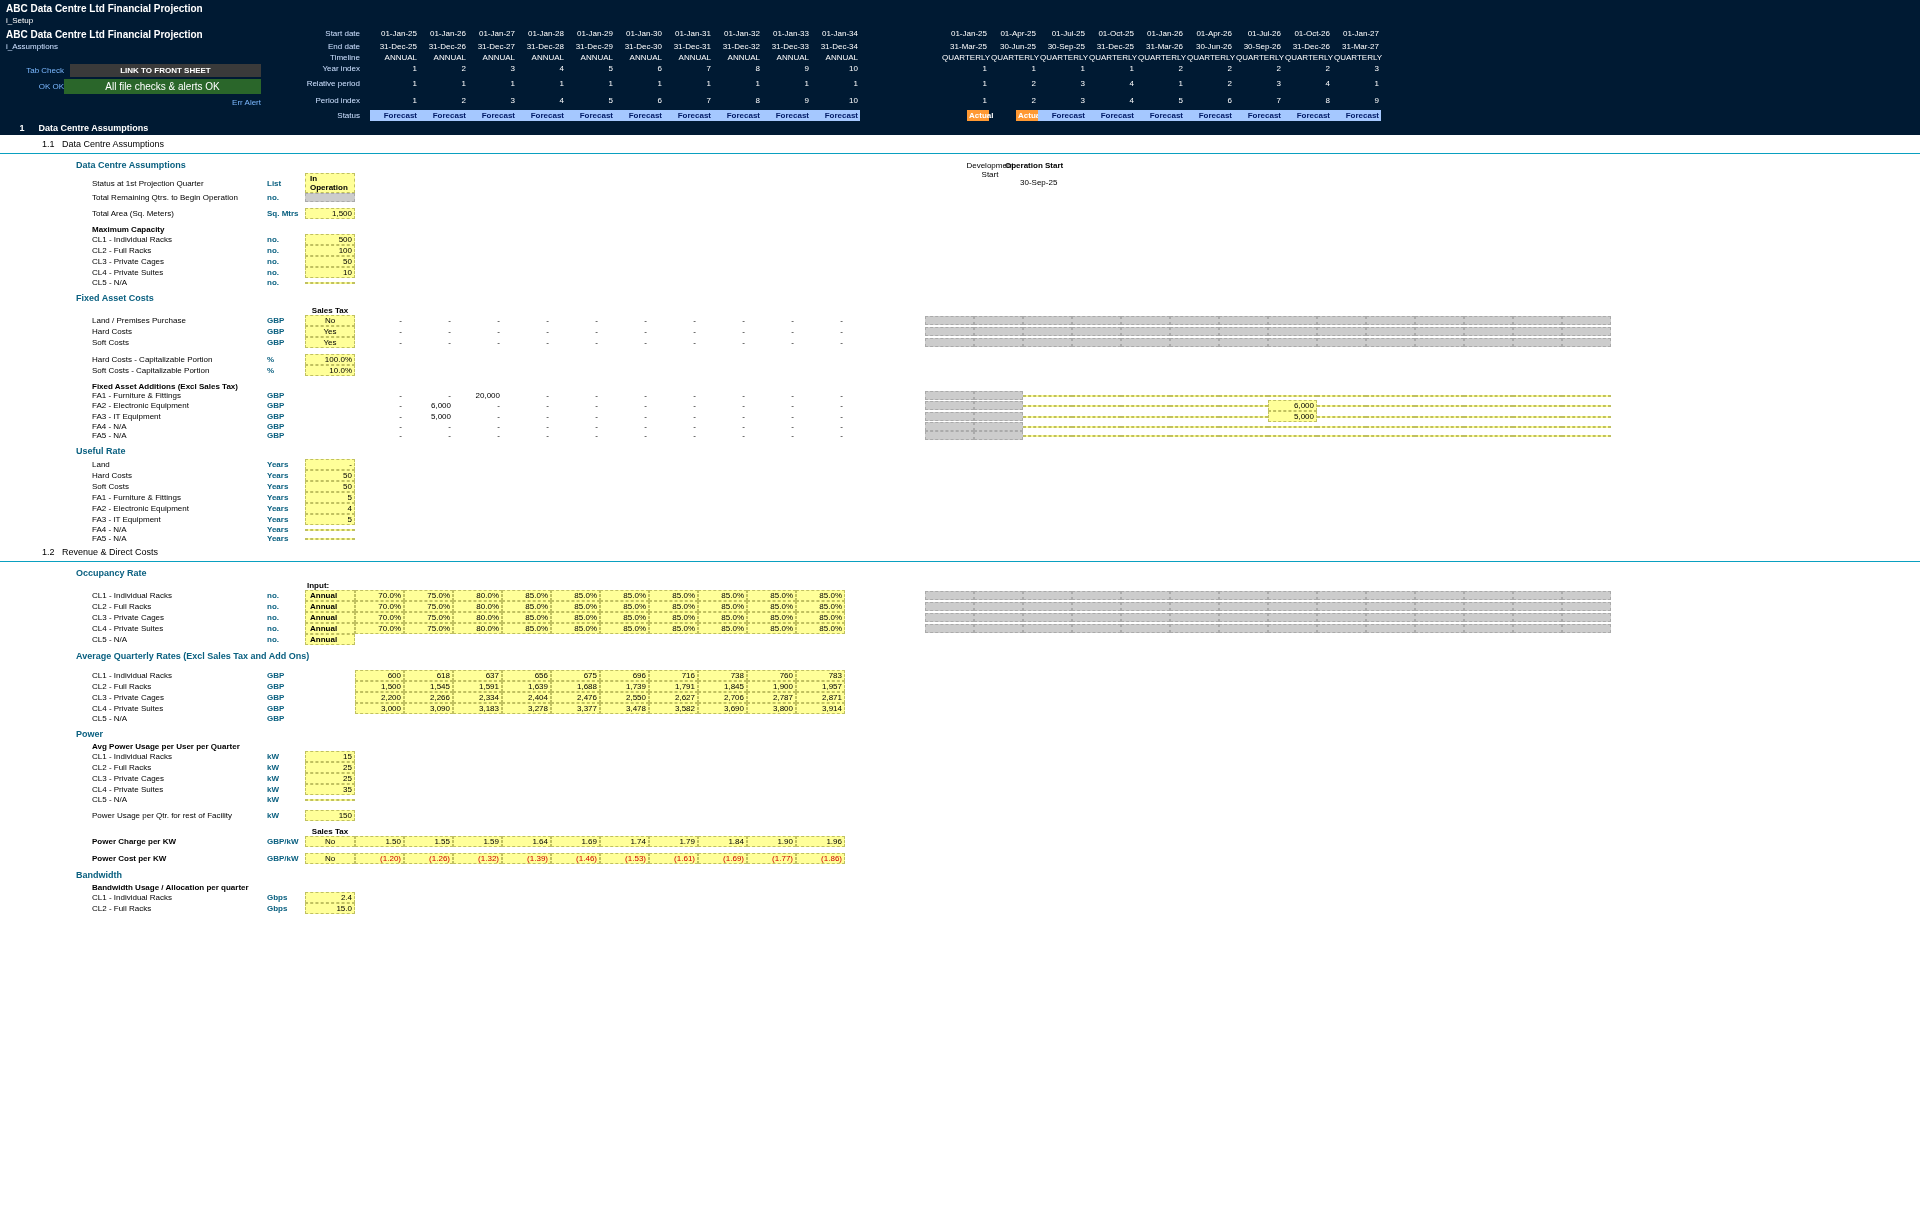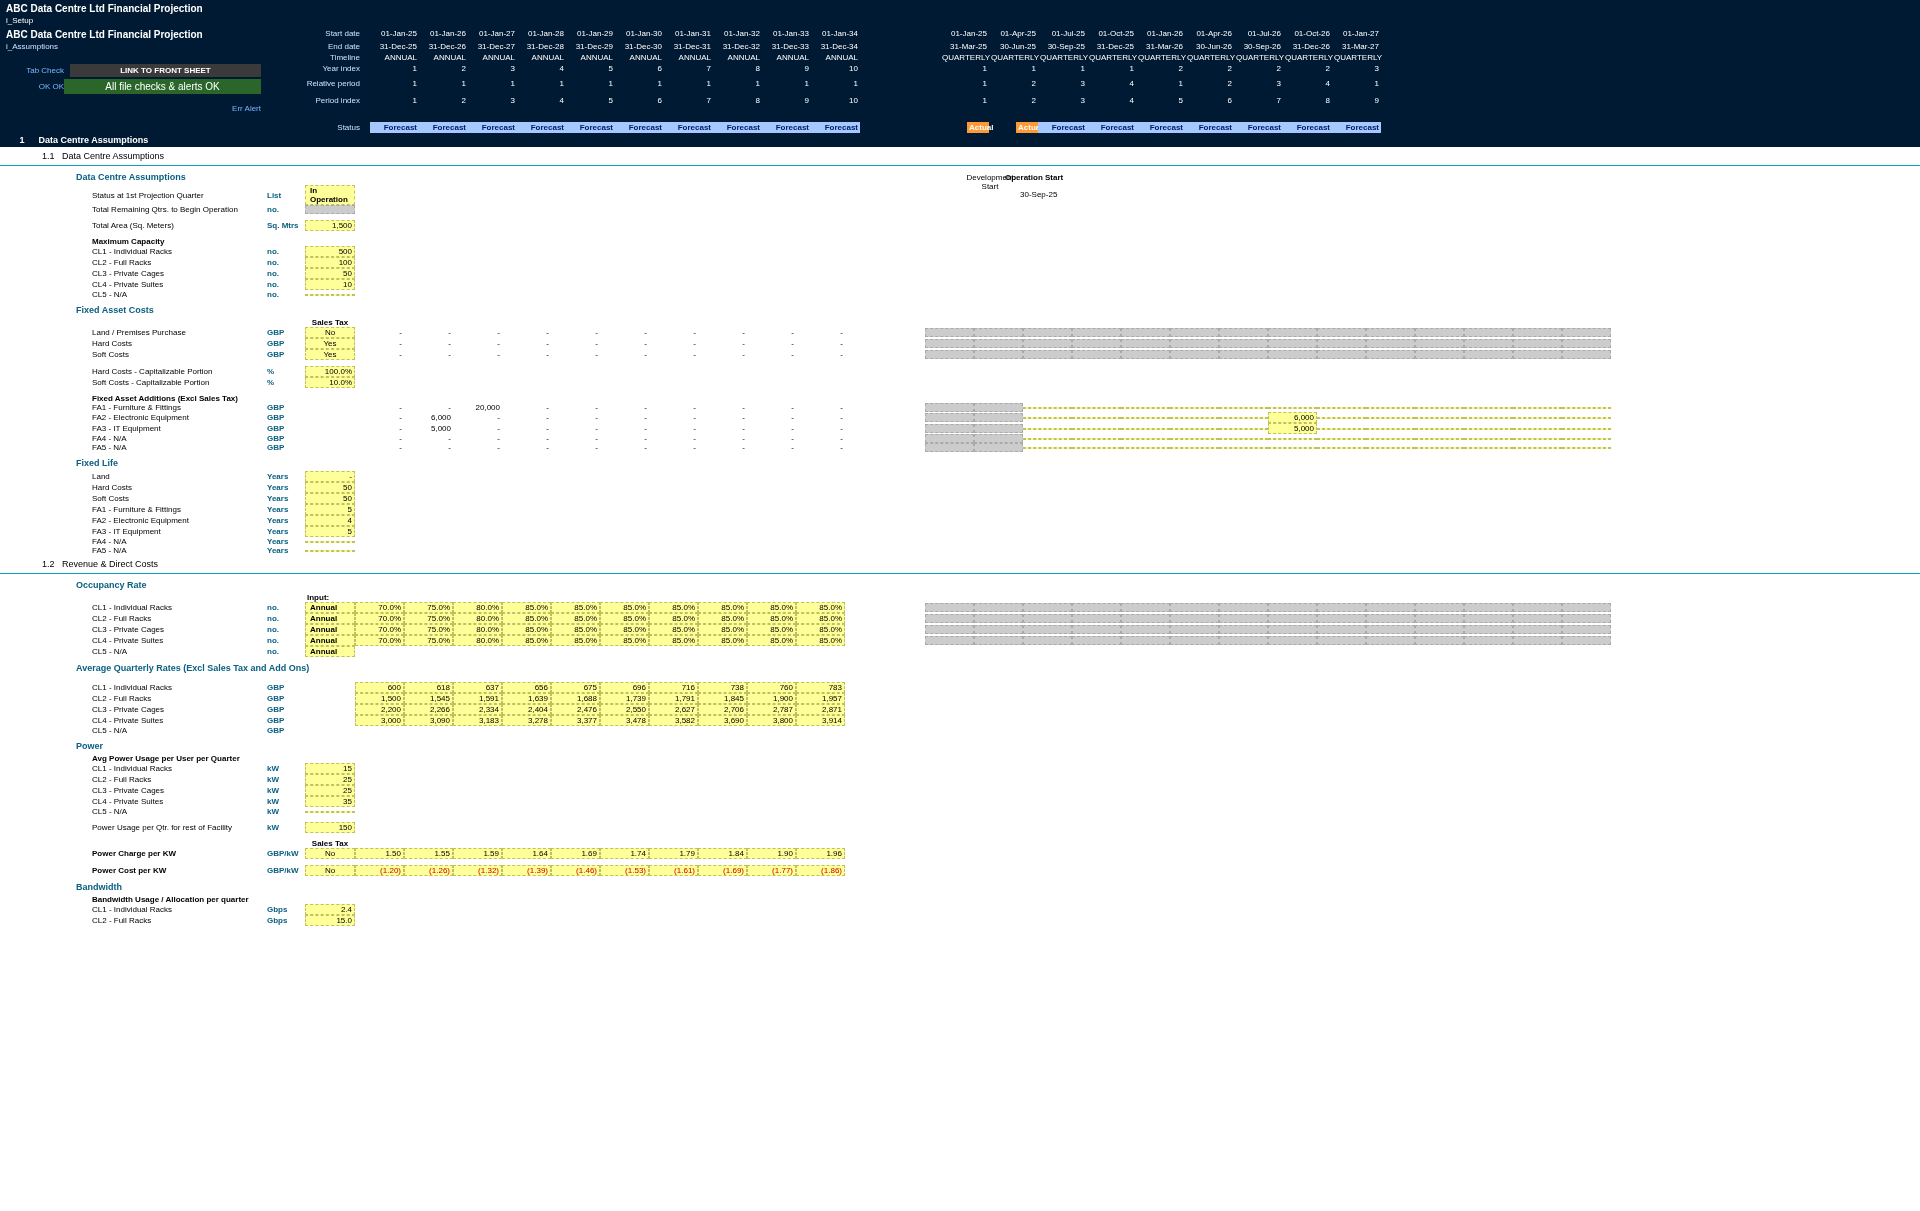--- a/index.html
+++ b/index.html
@@ -179,21 +179,21 @@
       <div>1</div>
       <div>2</div>
       <div>3</div>
       <div>4</div>
       <div>1</div>
       <div></div>
       <div></div>
       <div></div>
       <div></div>
       <div></div>
-      <div style="padding: 9px 4px;"><span class="tabcheck vals">Err  Alert</span></div>
+      <div style="padding: 3px 4px;"><span class="tabcheck vals">Err  Alert</span></div>
       <div class="lbl-cell">Period index</div>
       <div>1</div>
       <div>2</div>
       <div>3</div>
       <div>4</div>
       <div>5</div>
       <div>6</div>
       <div>7</div>
       <div>8</div>
       <div>9</div>
@@ -580,21 +580,21 @@
       <div class="yel-r"></div>
       <div class="yel-r"></div>
       <div class="yel-r"></div>
       <div class="yel-r"></div>
       <div class="yel-r"></div>
       <div class="yel-r"></div>
       <div class="yel-r"></div>
     </div>
   </div>
 
-<div class="grp-title">Fixed Life</div>
+<div class="grp-title">Useful Rate</div>
 <div class="content" id="g3-rows">
     <div class="r">
       <div class="name">Land</div>
       <div class="unit">Years</div>
       <div class="yel-r">-</div>
     </div>
     <div class="r">
       <div class="name">Hard Costs</div>
       <div class="unit">Years</div>
       <div class="yel-r">50</div>

